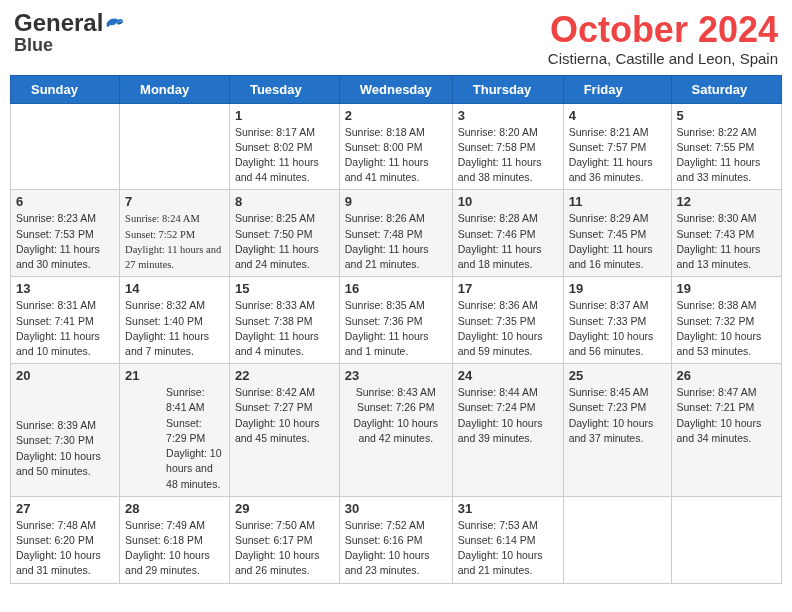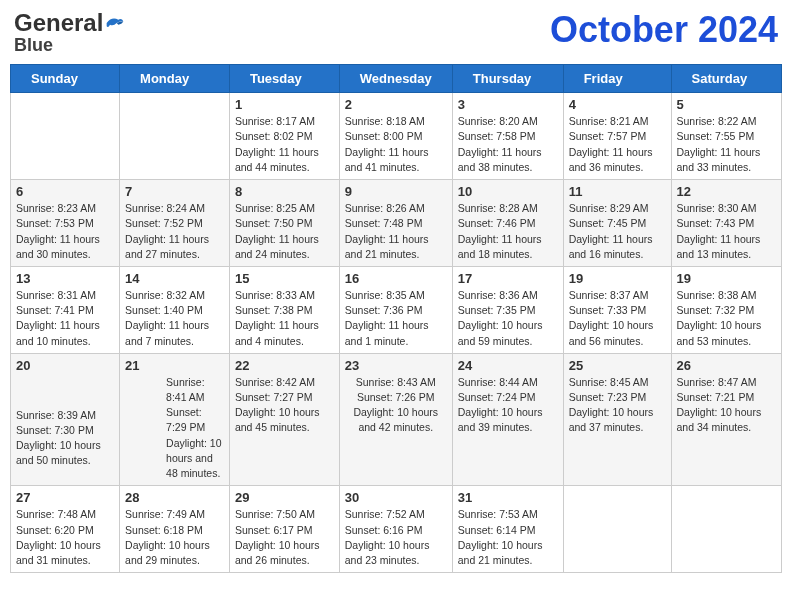--- a/index.html
+++ b/index.html
@@ -38,21 +38,21 @@
       width: 20px;
       height: 20px;
       margin-left: 2px;
     }
     .title-block {
       text-align: right;
     }
     .month-title {
       font-size: 36px;
       font-weight: bold;
-      color: #1d4ed8;
+      color: #ef4444;
       line-height: 1.1;
     }
     .location-title {
       font-size: 15px;
       color: #333;
     }
     .calendar {
       width: 100%;
       border-collapse: collapse;
       border: 1px solid #ccc;
@@ -105,20 +105,21 @@
         <svg class="logo-icon" viewBox="0 0 24 20" fill="none" xmlns="http://www.w3.org/2000/svg">
           <path d="M2 10 Q8 2 16 6 Q20 4 22 8 Q18 7 14 10 Q10 14 6 12 Q4 16 2 14 Z" fill="#2472c8"></path>
           <path d="M14 10 Q18 8 22 8 Q20 12 16 12 Z" fill="#1a5fa8"></path>
         </svg>
       </div>
       <div class="logo-text-blue">Blue</div>
     </div>
   </div>
   <div class="title-block">
     <div class="month-title">October 2024</div>
+    <div class="location-title">Cistierna, Castille and Leon, Spain</div>
   </div>
 </div>
 
 <table class="calendar">
   <thead>
     <tr>
     <th>Sunday</th>
         <th>Monday</th>
         <th>Tuesday</th>
         <th>Wednesday</th>
@@ -164,21 +165,21 @@
       </tr>
       <tr>
         <td>
           <span class="day-num">6</span>
           <div class="day-detail" style="white-space: pre-line;">Sunrise: 8:23 AM
 Sunset: 7:53 PM
 Daylight: 11 hours and 30 minutes.</div>
         </td>
         <td>
           <span class="day-num">7</span>
-          <div class="day-detail" style="white-space: pre-line;">Sunrise: 8:24 AM
+          <div class="day-detail" style="white-space: pre-line; font-family: Liberation Serif, serif;">Sunrise: 8:24 AM
 Sunset: 7:52 PM
 Daylight: 11 hours and 27 minutes.</div>
         </td>
         <td>
           <span class="day-num">8</span>
           <div class="day-detail" style="white-space: pre-line;">Sunrise: 8:25 AM
 Sunset: 7:50 PM
 Daylight: 11 hours and 24 minutes.</div>
         </td>
         <td>

